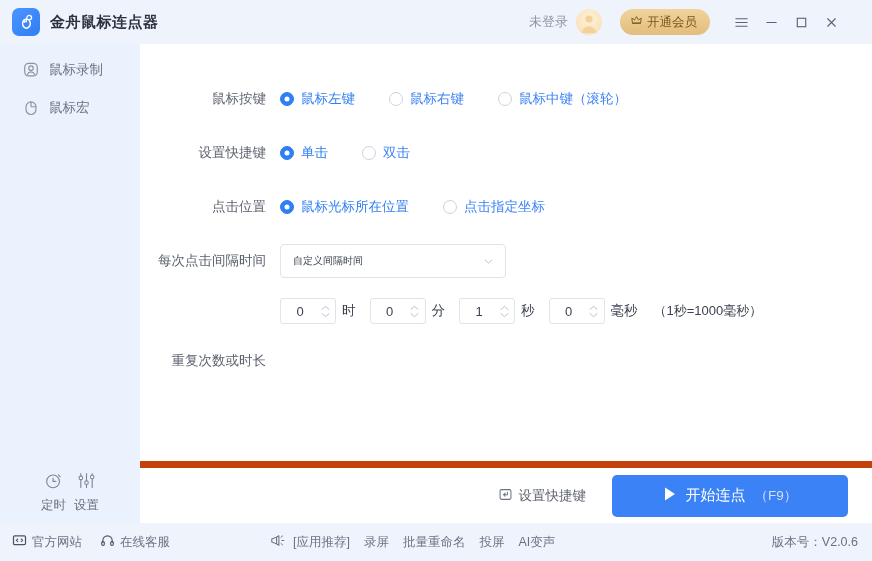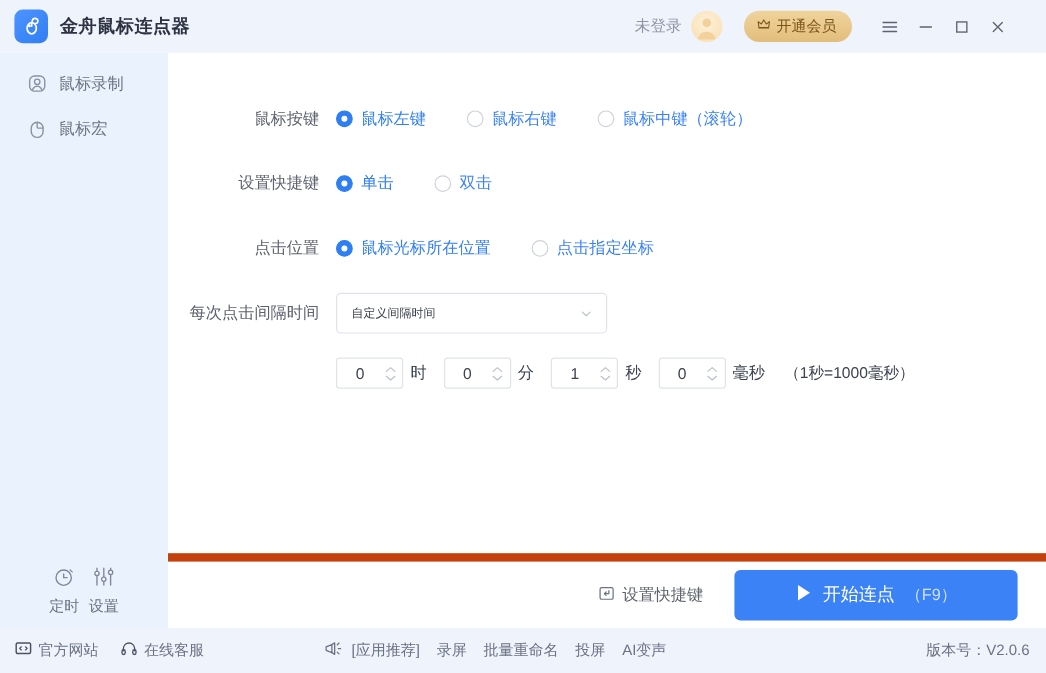--- a/index.html
+++ b/index.html
@@ -464,20 +464,21 @@
                   <path d="M1 1.4L5 4.8l4-3.4" stroke="currentColor" stroke-width="1.1" stroke-linecap="round" stroke-linejoin="round"></path>
                 </svg>
             </span>
           </div>
           <span class="unit">毫秒</span>
 
           <span class="hint">（1秒=1000毫秒）</span>
         </div>
 
         <div class="row">
+          <div class="row-label">重复次数或时长</div>
         </div>
 
       </div>
 
       <div class="action-bar">
         <div class="shortcut-link">
           <span>
             <svg width="15" height="15" viewBox="0 0 16 16" fill="none">
               <rect x="2.2" y="2.8" width="11.6" height="10.4" rx="1.4" stroke="#6b7382" stroke-width="1.1"></rect>
               <path d="M10 5.6v2.6H6.2" stroke="#6b7382" stroke-width="1.1" stroke-linecap="round" stroke-linejoin="round"></path>

